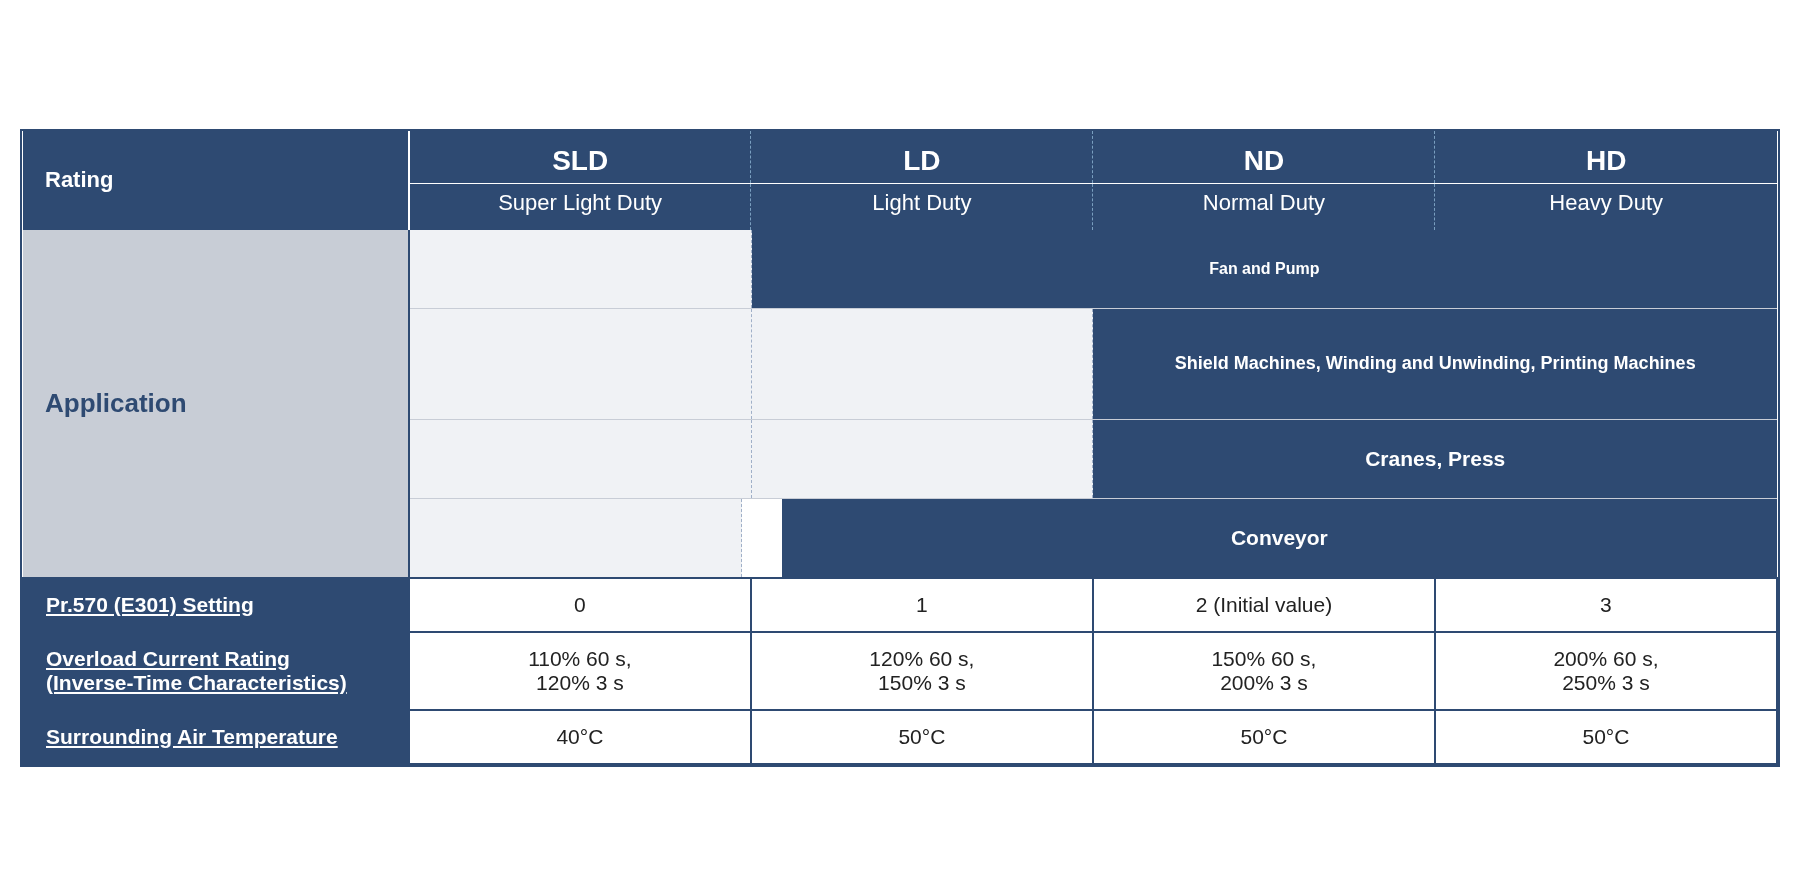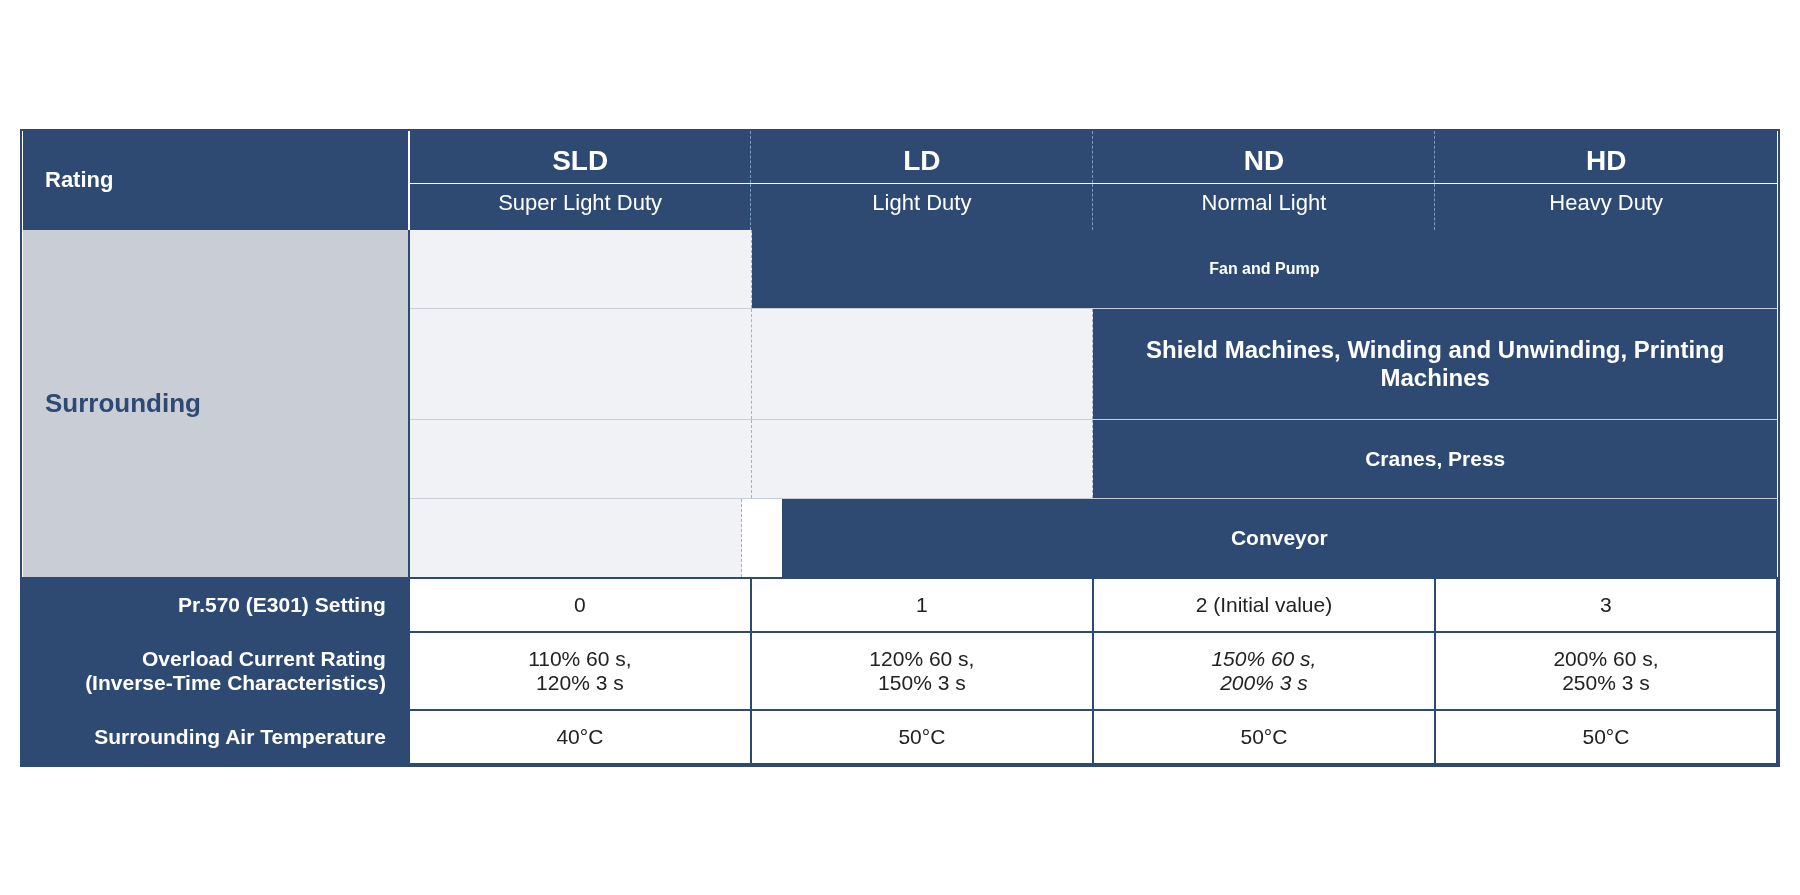--- a/index.html
+++ b/index.html
@@ -79,22 +79,23 @@
       border: 2px solid #2e4a72;
       padding: 14px 16px;
       font-size: 21px;
       text-align: center;
       vertical-align: middle;
     }
     .data-row td.row-label {
       background: #2e4a72;
       color: #fff;
       font-weight: bold;
-      text-align: right;
+      text-align: left;
       padding: 14px 22px;
+      text-decoration: underline;
     }
     .data-row td.row-value {
       background: #fff;
       color: #222;
     }
     .ac-block {
       background: #2e4a72;
       color: #fff;
       font-size: 21px;
       font-weight: bold;
@@ -124,44 +125,44 @@
         <td class="header-rating" rowspan="2">Rating</td>
         <td class="header-abbr">SLD</td>
         <td class="header-abbr">LD</td>
         <td class="header-abbr">ND</td>
         <td class="header-abbr" style="border-right:none;">HD</td>
       </tr>
 
       <tr>
         <td class="header-full">Super Light Duty</td>
         <td class="header-full">Light Duty</td>
-        <td class="header-full">Normal Light</td>
+        <td class="header-full">Normal Duty</td>
         <td class="header-full" style="border-right:none;">Heavy Duty</td>
       </tr>
     </thead>
     <tbody>
 
       <tr>
-        <td class="app-label" rowspan="1" style="border-bottom: 2px solid #2e4a72; vertical-align: middle;">Surrounding</td>
+        <td class="app-label" rowspan="1" style="border-bottom: 2px solid #2e4a72; vertical-align: middle;">Application</td>
         <td colspan="4" style="padding:0; border-bottom: 2px solid #2e4a72; border-left: none;">
 
           <div style="display:flex; flex-direction:column; width:100%;">
 
             <div style="display:flex; width:100%; border-bottom: 1px solid #c8cdd6;">
               <div style="width:25%; background:#f0f2f5; border-right: 1px dashed #a0b0c8; min-height:78px;"></div>
               <div style="width:75%; display:flex; align-items:stretch;">
                 <div class="ac-block" style="width:100%; min-height:78px; font-size:16px;">Fan and  Pump</div>
               </div>
             </div>
 
             <div style="display:flex; width:100%; border-bottom: 1px solid #c8cdd6;">
               <div style="width:25%; background:#f0f2f5; border-right: 1px dashed #a0b0c8; min-height:110px;"></div>
               <div style="width:25%; background:#f0f2f5; border-right: 1px dashed #a0b0c8; min-height:110px;"></div>
               <div style="width:50%; display:flex; align-items:stretch;">
-                <div class="ac-block" style="width:100%; min-height:110px; font-size:24px;">Shield Machines, Winding and Unwinding, Printing Machines</div>
+                <div class="ac-block" style="width:100%; min-height:110px; font-size:18px;">Shield Machines, Winding and Unwinding, Printing Machines</div>
               </div>
             </div>
 
             <div style="display:flex; width:100%; border-bottom: 1px solid #c8cdd6;">
               <div style="width:25%; background:#f0f2f5; border-right: 1px dashed #a0b0c8; min-height:78px;"></div>
               <div style="width:25%; background:#f0f2f5; border-right: 1px dashed #a0b0c8; min-height:78px;"></div>
               <div style="width:50%; display:flex; align-items:stretch;">
                 <div class="ac-block" style="width:100%; min-height:78px;">Cranes, Press</div>
               </div>
             </div>
@@ -185,21 +186,21 @@
         <td class="row-value">3</td>
       </tr>
 
       <tr class="data-row">
         <td class="row-label" style="white-space: pre-line;">Overload Current Rating
 (Inverse-Time Characteristics)</td>
         <td class="row-value" style="white-space: pre-line;">110% 60 s,
 120% 3 s</td>
         <td class="row-value" style="white-space: pre-line; border-radius: 25px;">120% 60 s,
 150% 3 s</td>
-        <td class="row-value" style="white-space: pre-line; font-style: italic;">150% 60 s,
+        <td class="row-value" style="white-space: pre-line;">150% 60 s,
 200% 3 s</td>
         <td class="row-value" style="white-space: pre-line;">200% 60 s,
 250% 3 s</td>
       </tr>
 
       <tr class="data-row">
         <td class="row-label">Surrounding Air Temperature</td>
         <td class="row-value">40°C</td>
         <td class="row-value">50°C</td>
         <td class="row-value">50°C</td>

